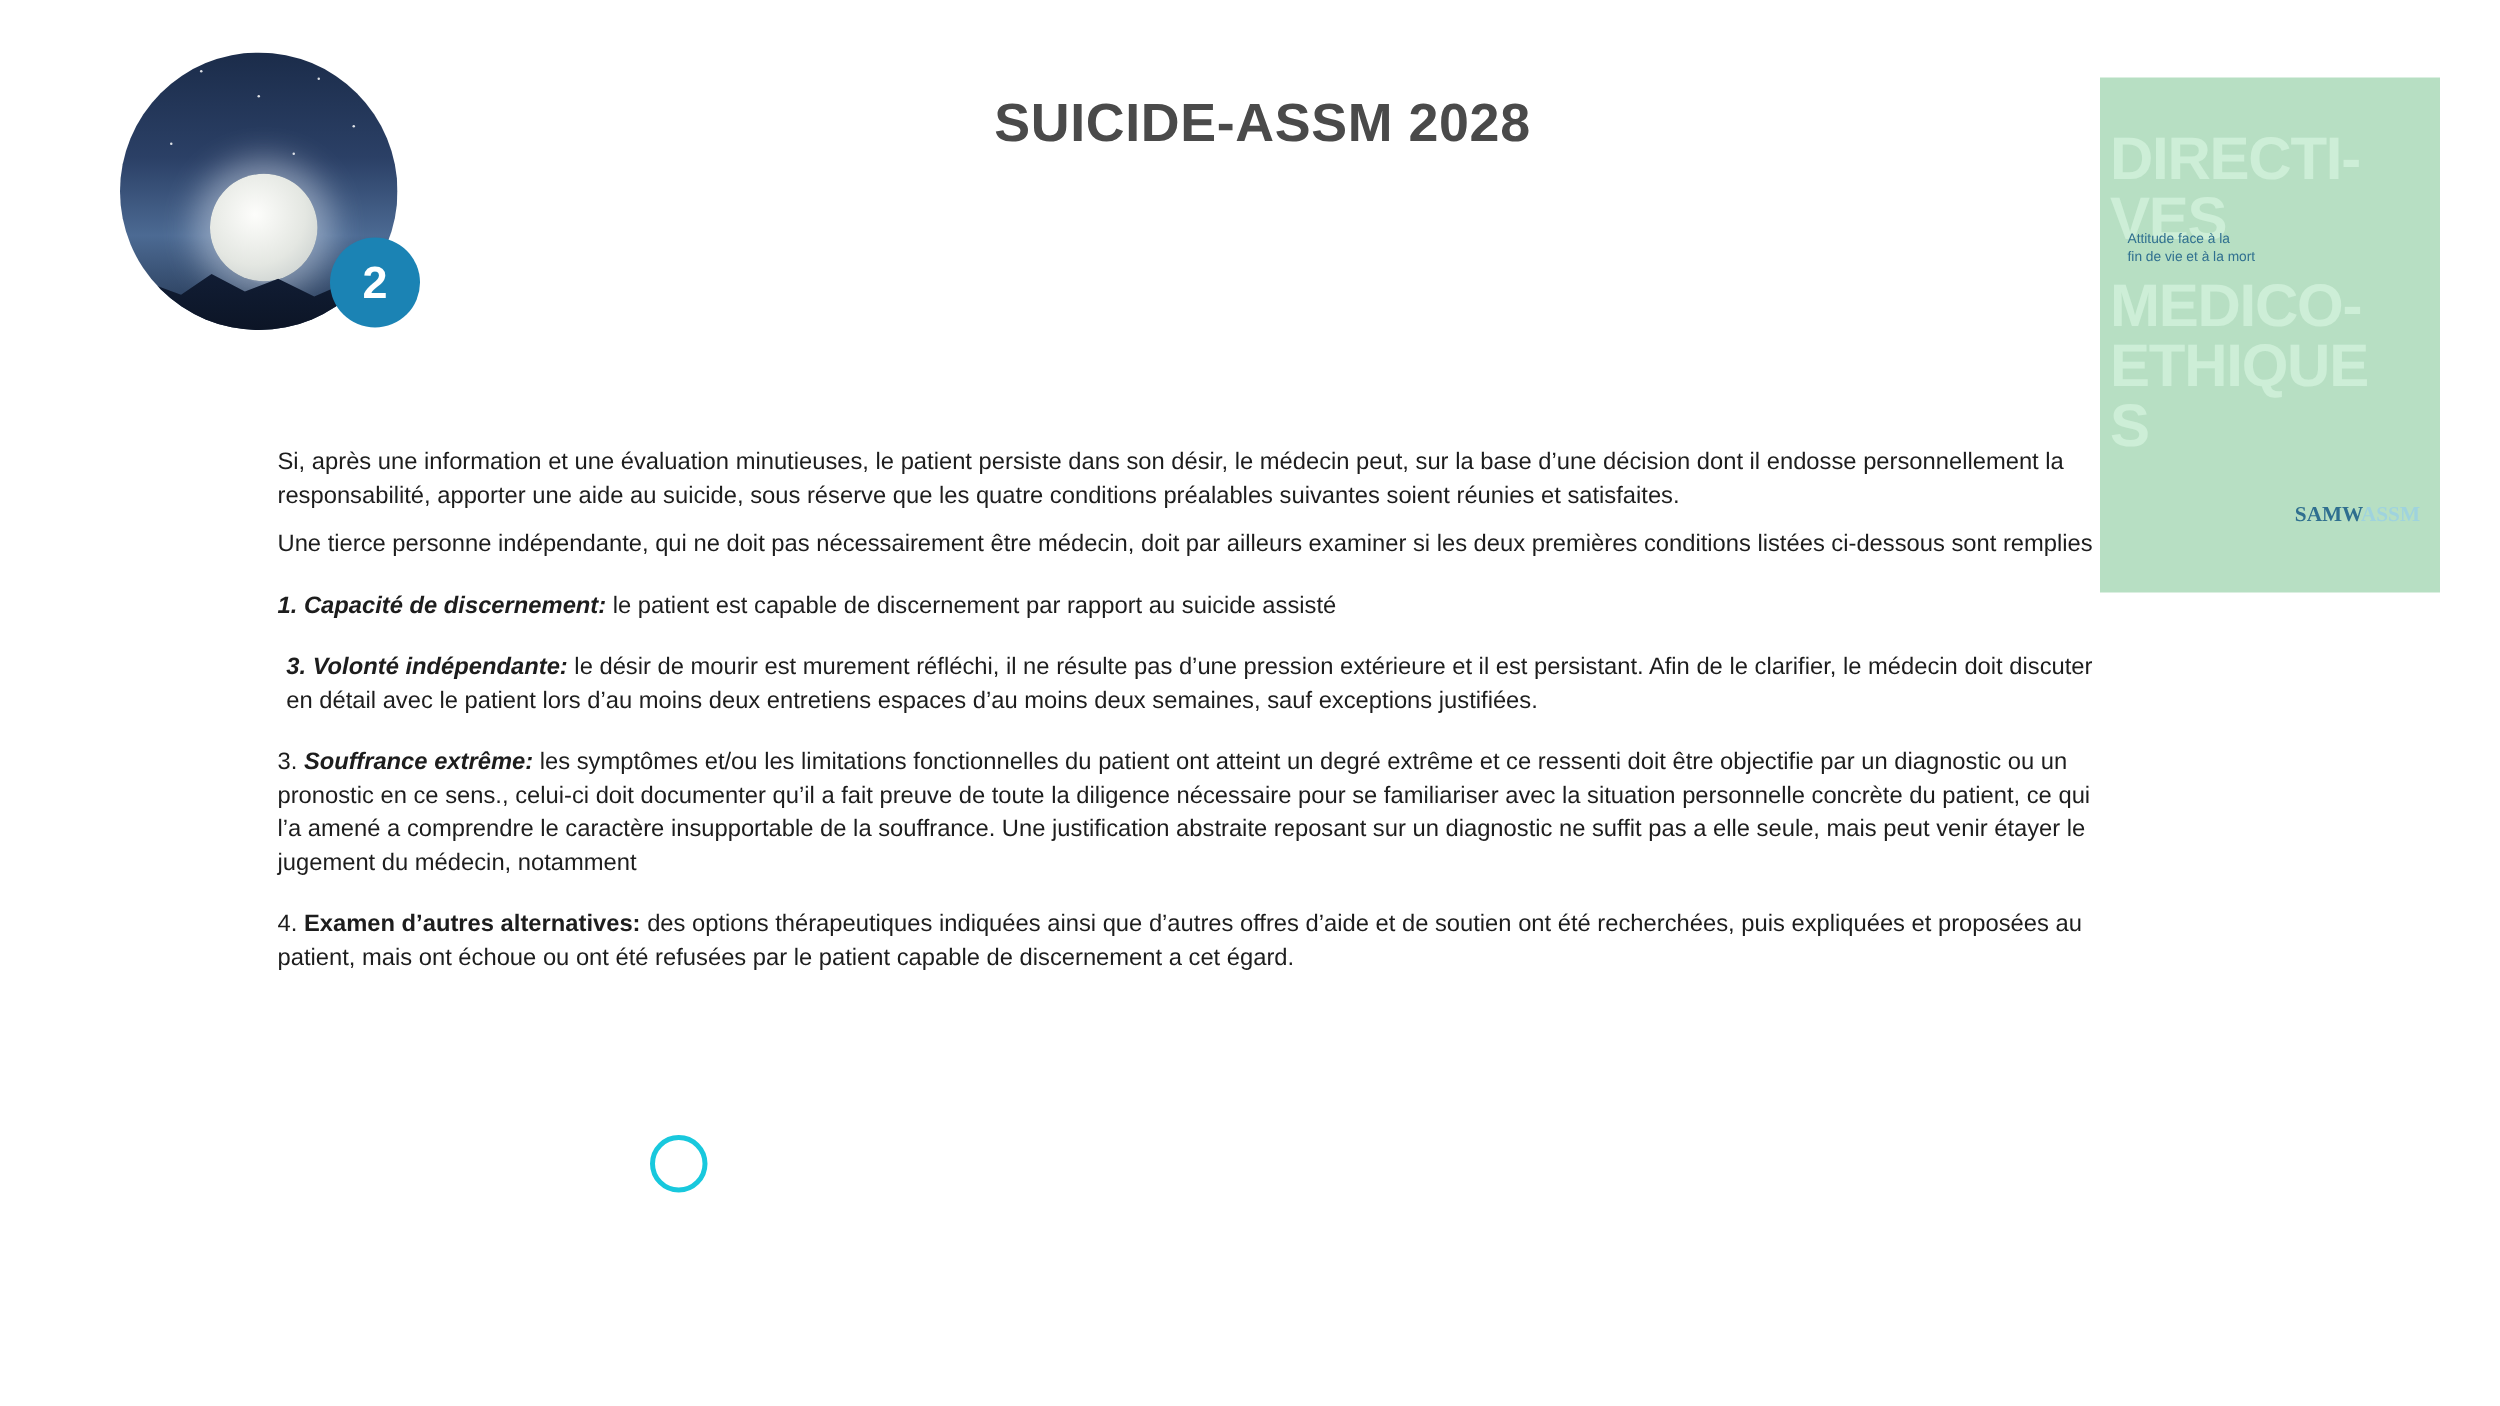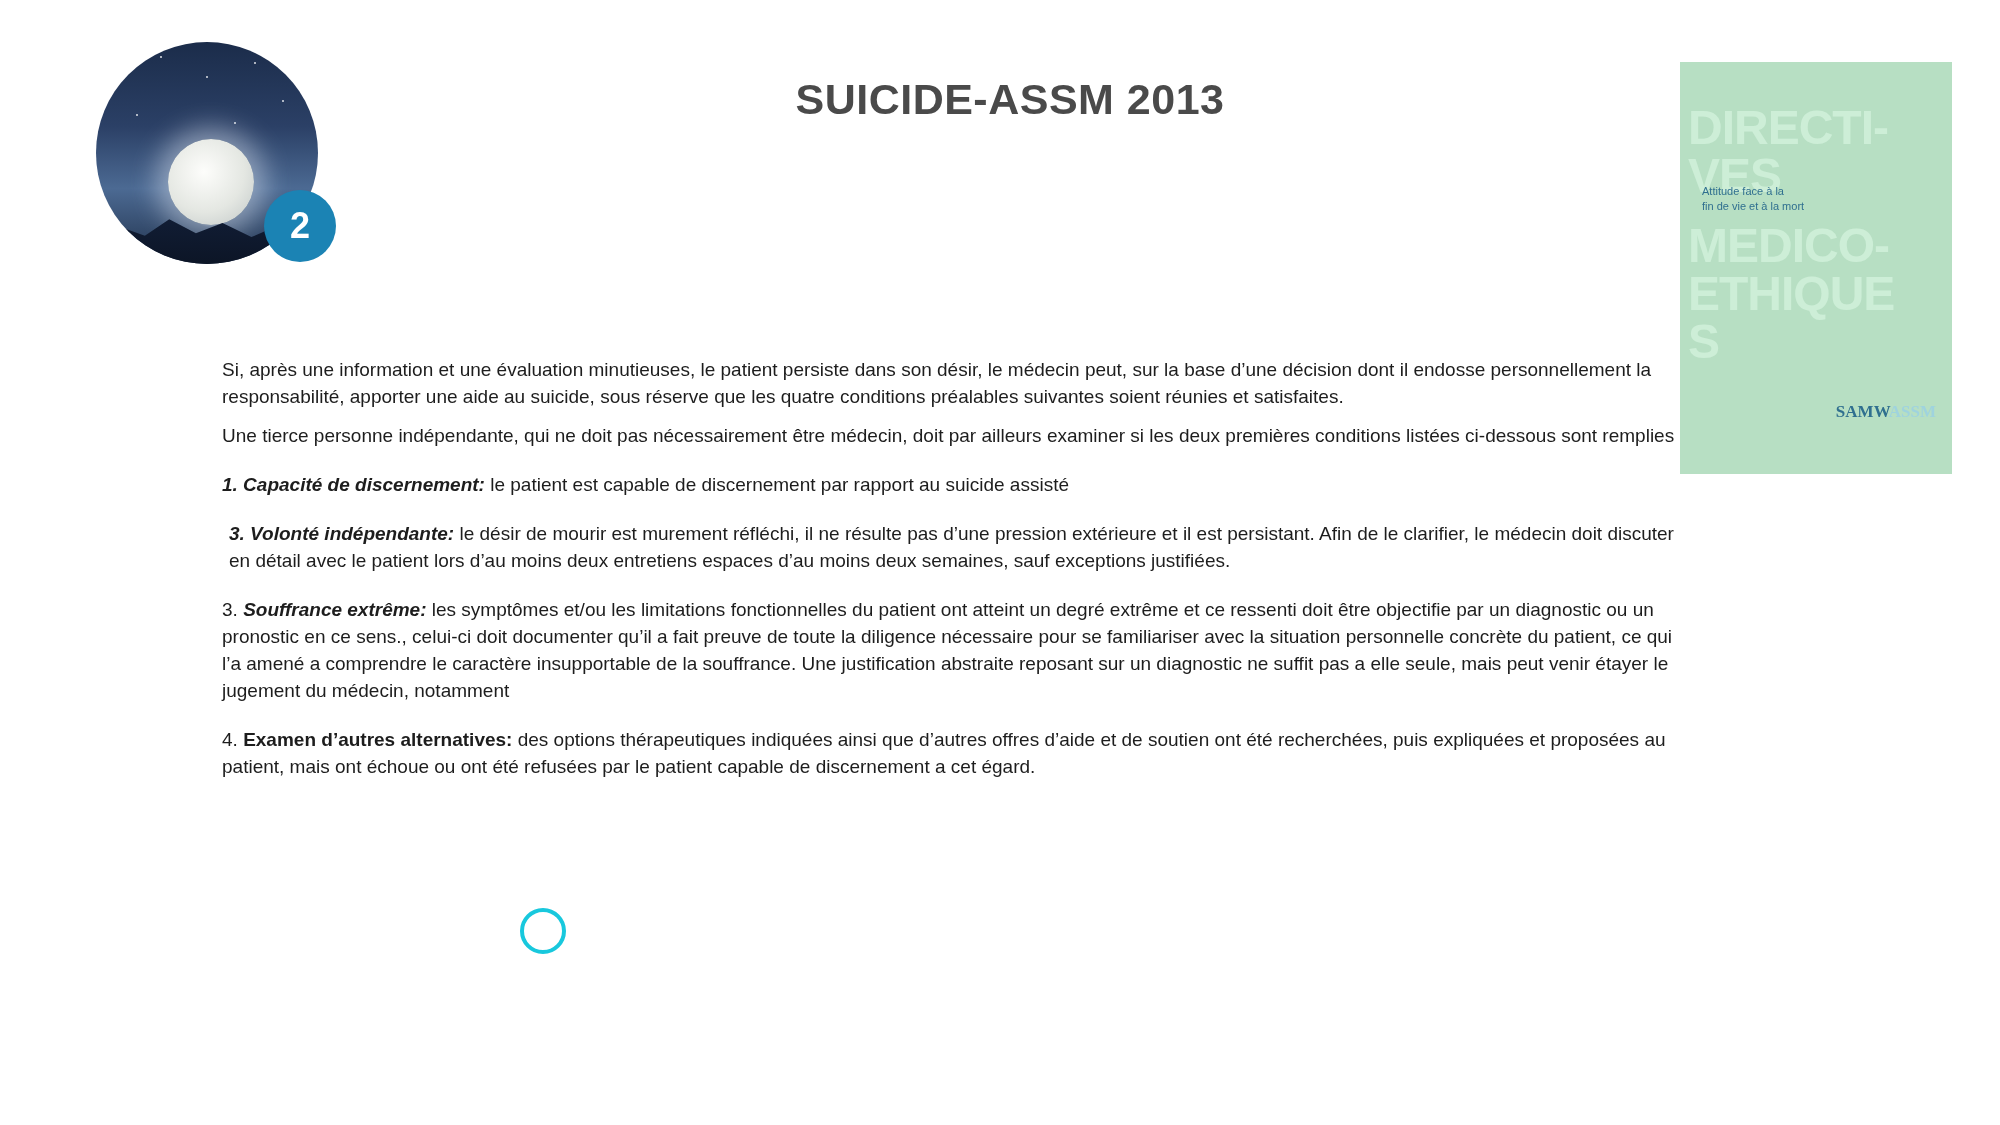--- a/index.html
+++ b/index.html
@@ -181,21 +181,21 @@
     border-radius: 50%;
     box-sizing: border-box;
     background: transparent;
   }
 </style>
 </head>
 <body>
 
 <div class="slide">
 
-  <div class="slide-title">SUICIDE-ASSM 2013</div>
+  <div class="slide-title">SUICIDE-ASSM 2028</div>
 
   <div class="moon-wrap">
     <div class="moon-photo">
       <span class="moon-star" style="left:22px;  top:28px;"></span>
       <span class="moon-star" style="left:64px;  top:14px;"></span>
       <span class="moon-star" style="left:110px; top:34px;"></span>
       <span class="moon-star" style="left:158px; top:20px;"></span>
       <span class="moon-star" style="left:186px; top:58px;"></span>
       <span class="moon-star" style="left:40px;  top:72px;"></span>
       <span class="moon-star" style="left:138px; top:80px;"></span>

